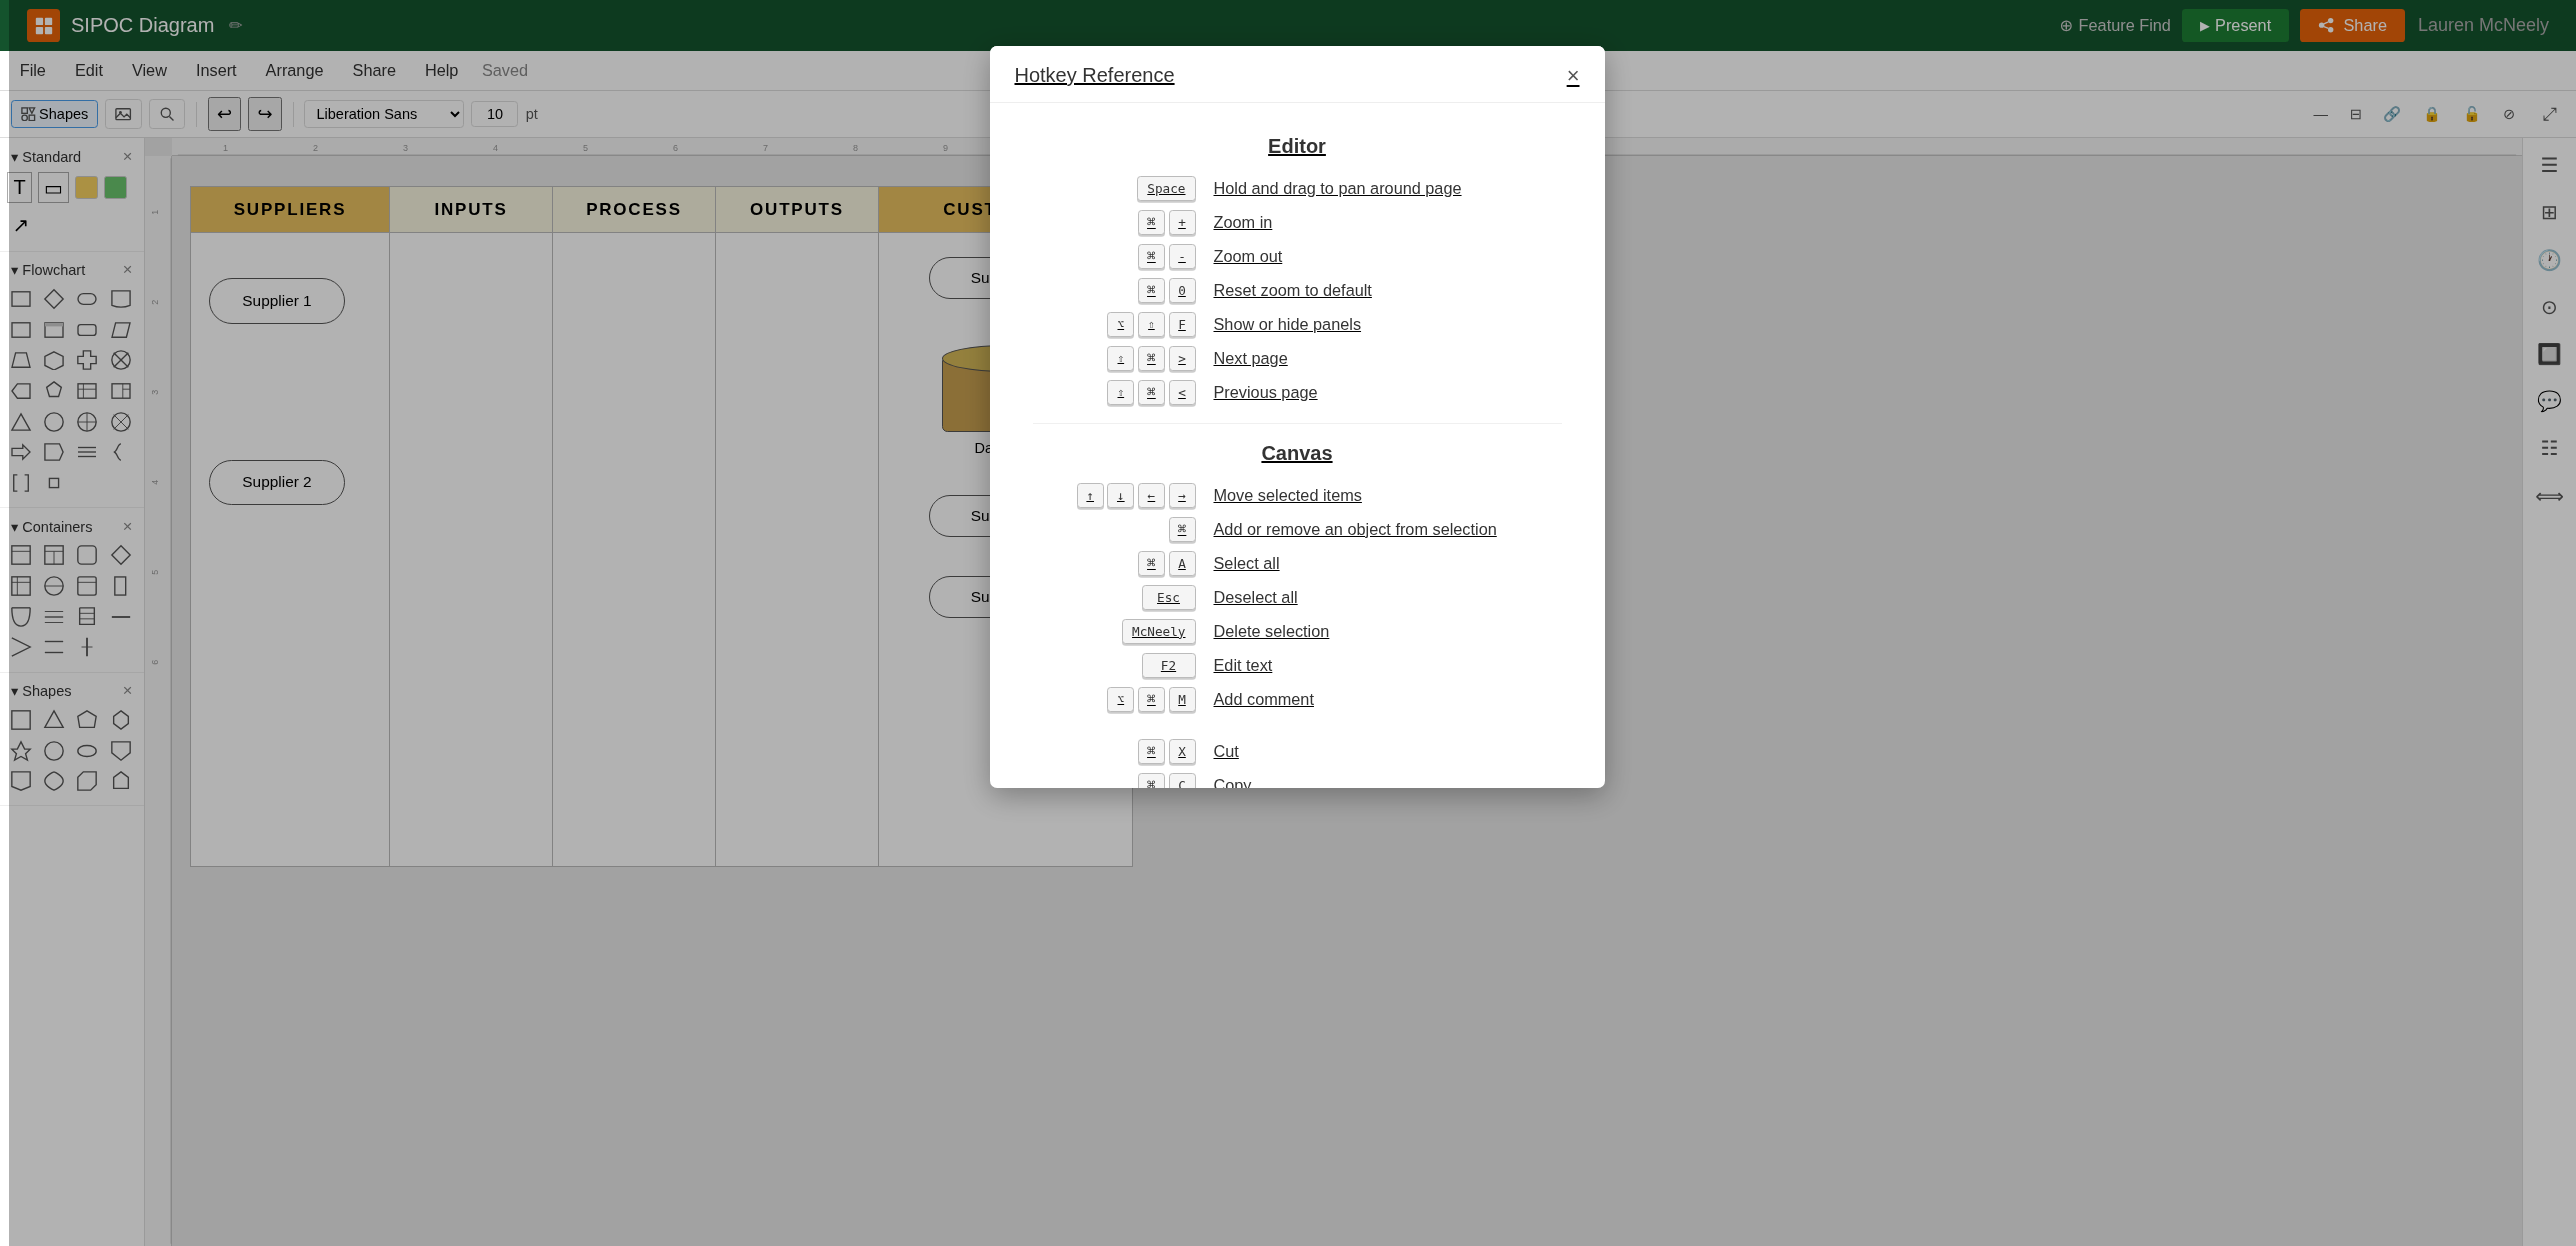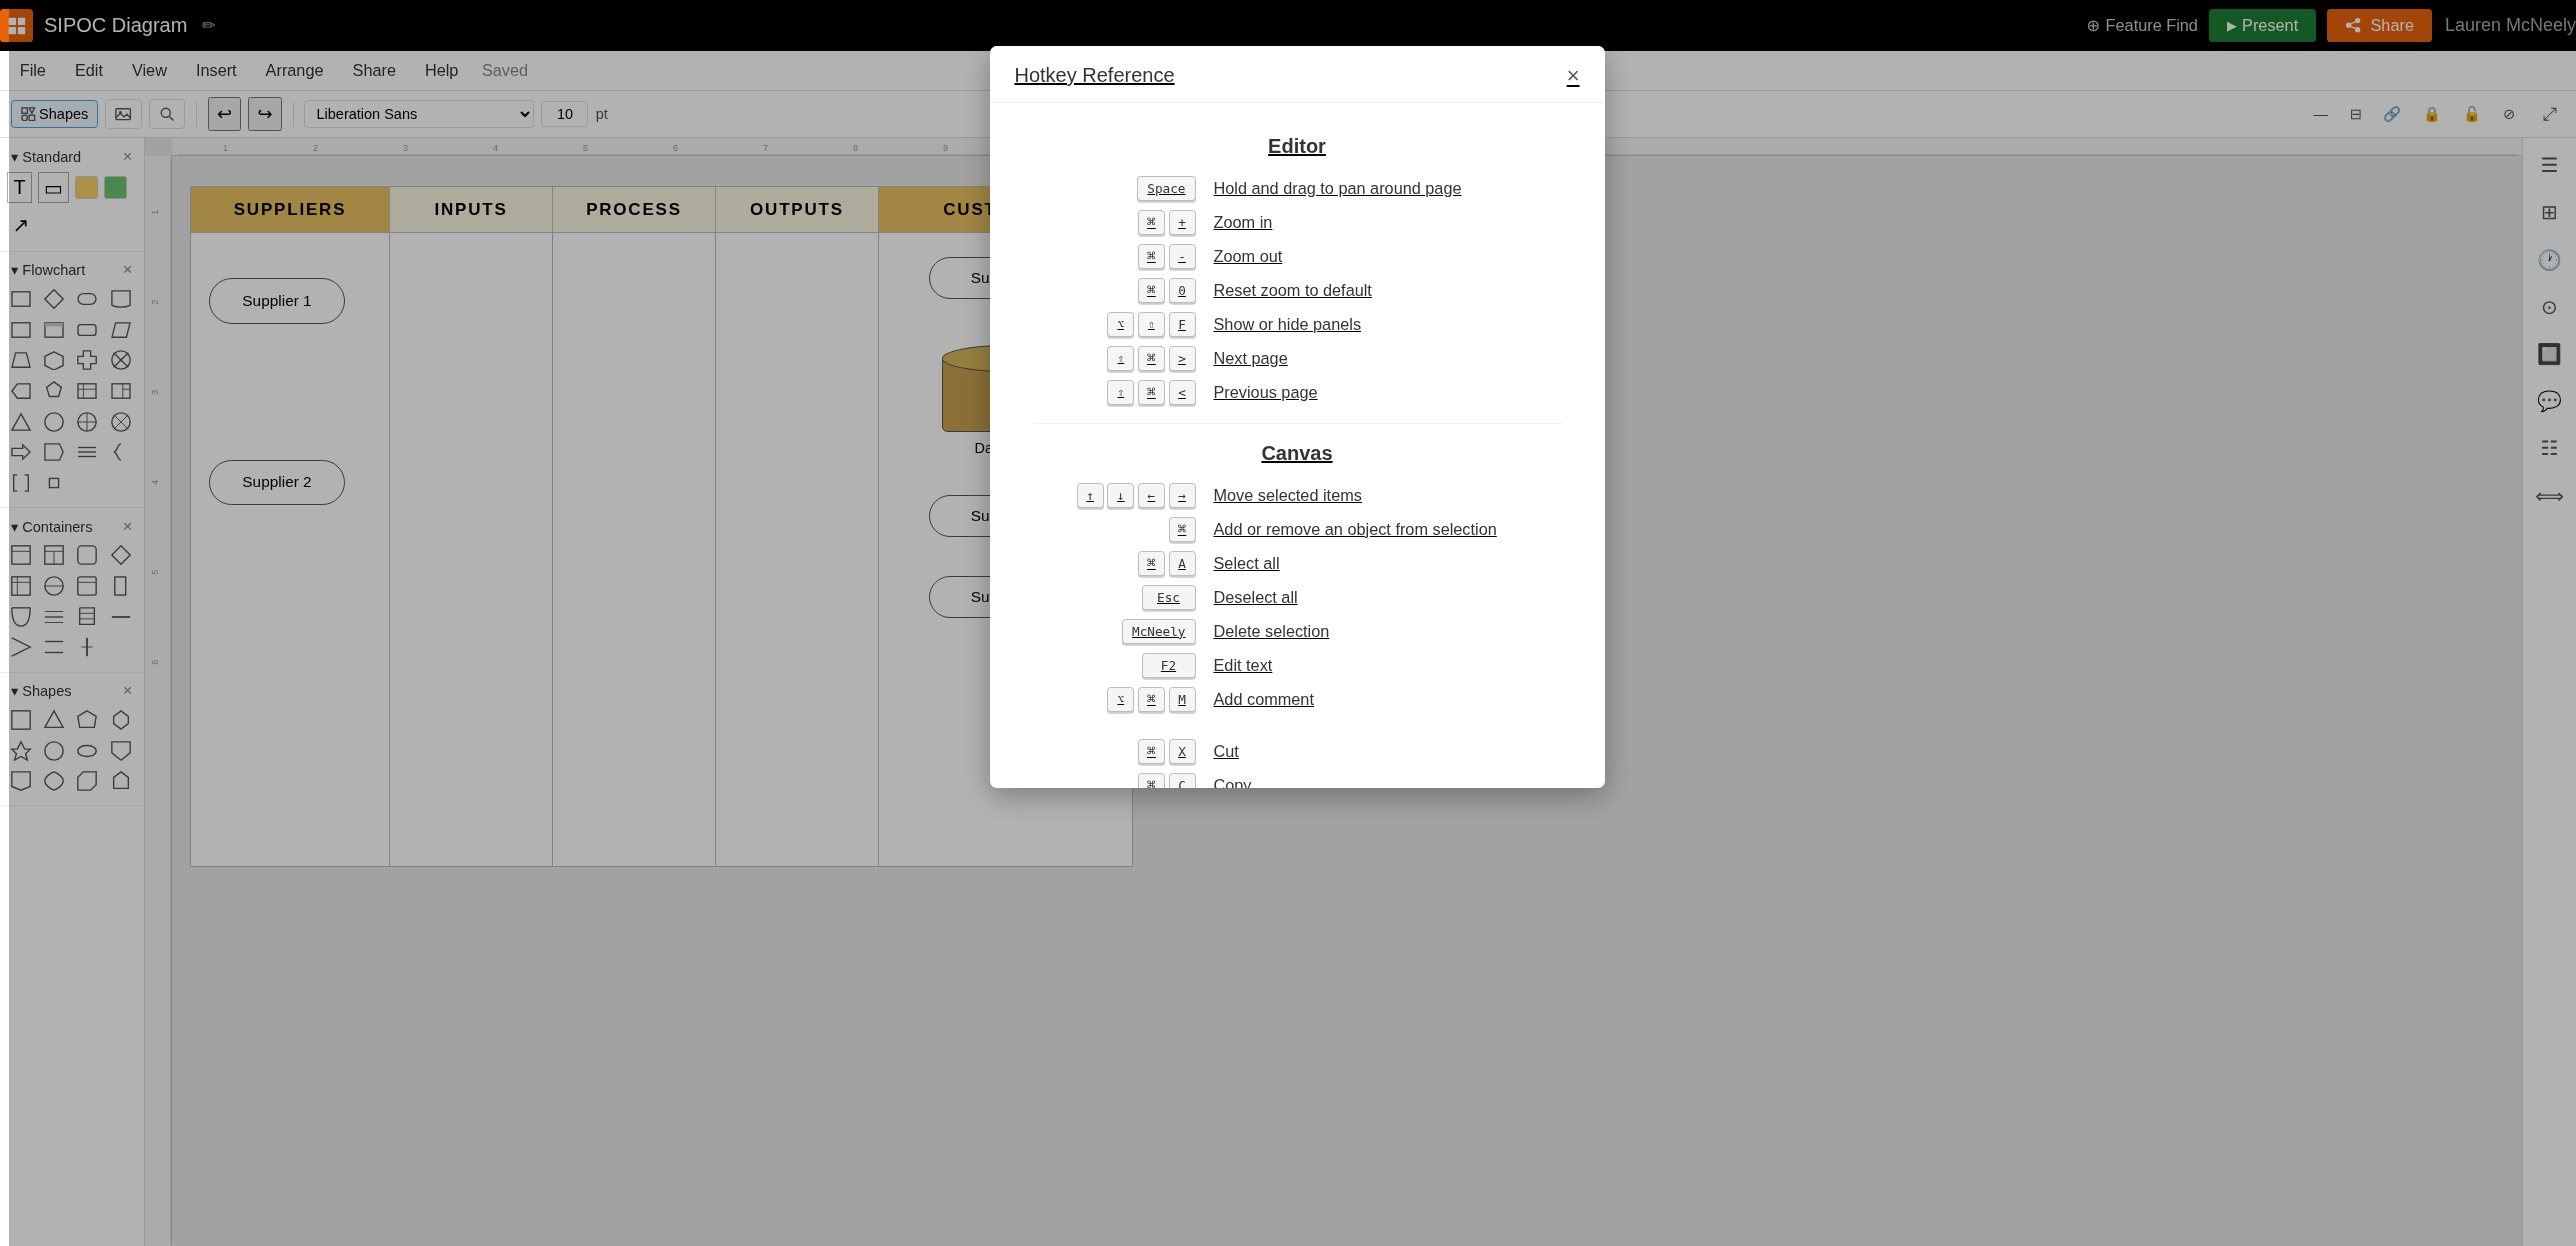--- a/index.html
+++ b/index.html
@@ -1,21 +1,21 @@
 <!DOCTYPE html>
 <html style="font-size:14.5px"><head>
   <meta charset="utf-8">
   <style>
     * { box-sizing: border-box; margin: 0; padding: 0; }
     body { font-family: 'Arial', sans-serif; background: #f0f0f0; overflow: hidden; width: 2576px; height: 1246px; position: relative; }
 
     
     .top-bar {
       display: flex; align-items: center; height: 51px;
-      background: #000000; color: white; padding: 0 0; gap: 11px;
+      background: #14532d; color: white; padding: 0 27px; gap: 11px;
       position: relative; z-index: 10;
     }
     .app-logo {
       width: 33px; height: 33px; background: #e8630a;
       border-radius: 3.6px; display: flex; align-items: center; justify-content: center;
       font-size: 16.3px; color: white; font-weight: bold; flex-shrink: 0;
     }
     .diagram-title {
       font-size: 20px; color: white; font-weight: normal; flex-shrink: 0;
     }
@@ -51,21 +51,21 @@
       background: white; border-bottom: 0.9px solid #ddd; padding: 0 11px; gap: 7.2px;
     }
     .toolbar-btn {
       padding: 5.4px 9px; border: 0.9px solid #ddd; border-radius: 3.6px; background: white;
       cursor: pointer; font-size: 14.5px; display: flex; align-items: center; gap: 3.6px;
     }
     .toolbar-btn.active { background: #f0f7ff; border-color: #4a9eed; }
     .toolbar-sep { width: 0.9px; height: 25px; background: #ddd; margin: 0 3.6px; }
     .font-selector {
       padding: 3.6px 7.2px; border: 0.9px solid #ddd; border-radius: 3.6px;
-      font-size: 14.5px; width: 230px; background: white;
+      font-size: 14.5px; width: 160px; background: white;
     }
     .font-size-input {
       padding: 3.6px 5.4px; border: 0.9px solid #ddd; border-radius: 3.6px;
       font-size: 14.5px; width: 47px; text-align: center;
     }
     .font-unit { font-size: 14.5px; color: #555; }
     .undo-btn, .redo-btn { font-size: 18px; cursor: pointer; padding: 3.6px 7.2px; }
     .toolbar-right { margin-left: auto; display: flex; align-items: center; gap: 5.4px; }
     .toolbar-icon-btn {
       padding: 5.4px 7.2px; border: 0.9px solid transparent; border-radius: 3.6px;

